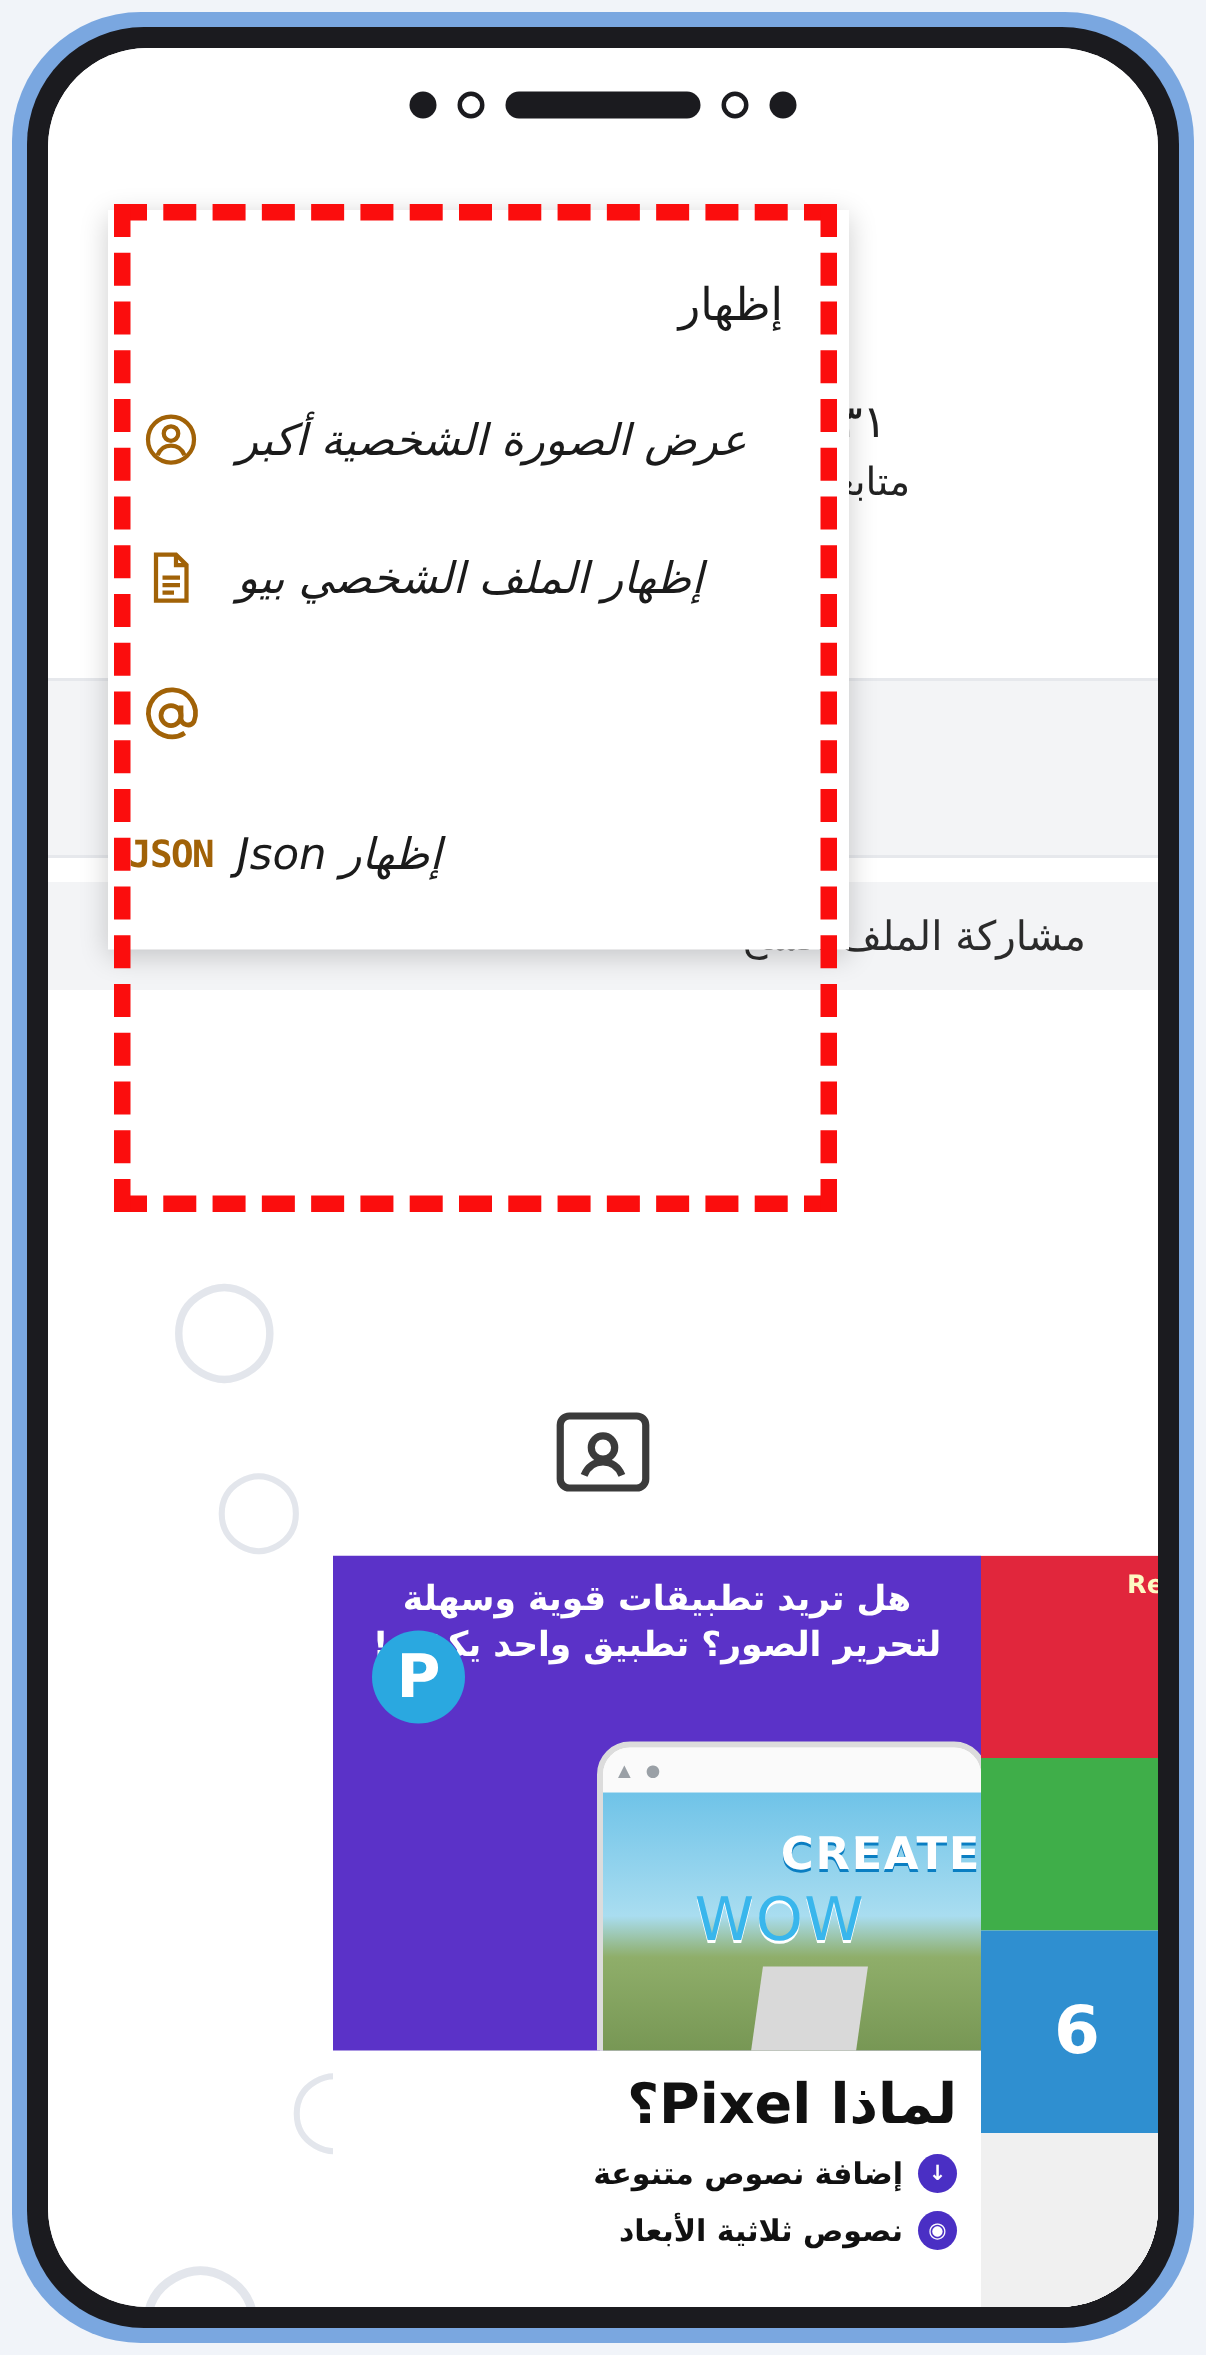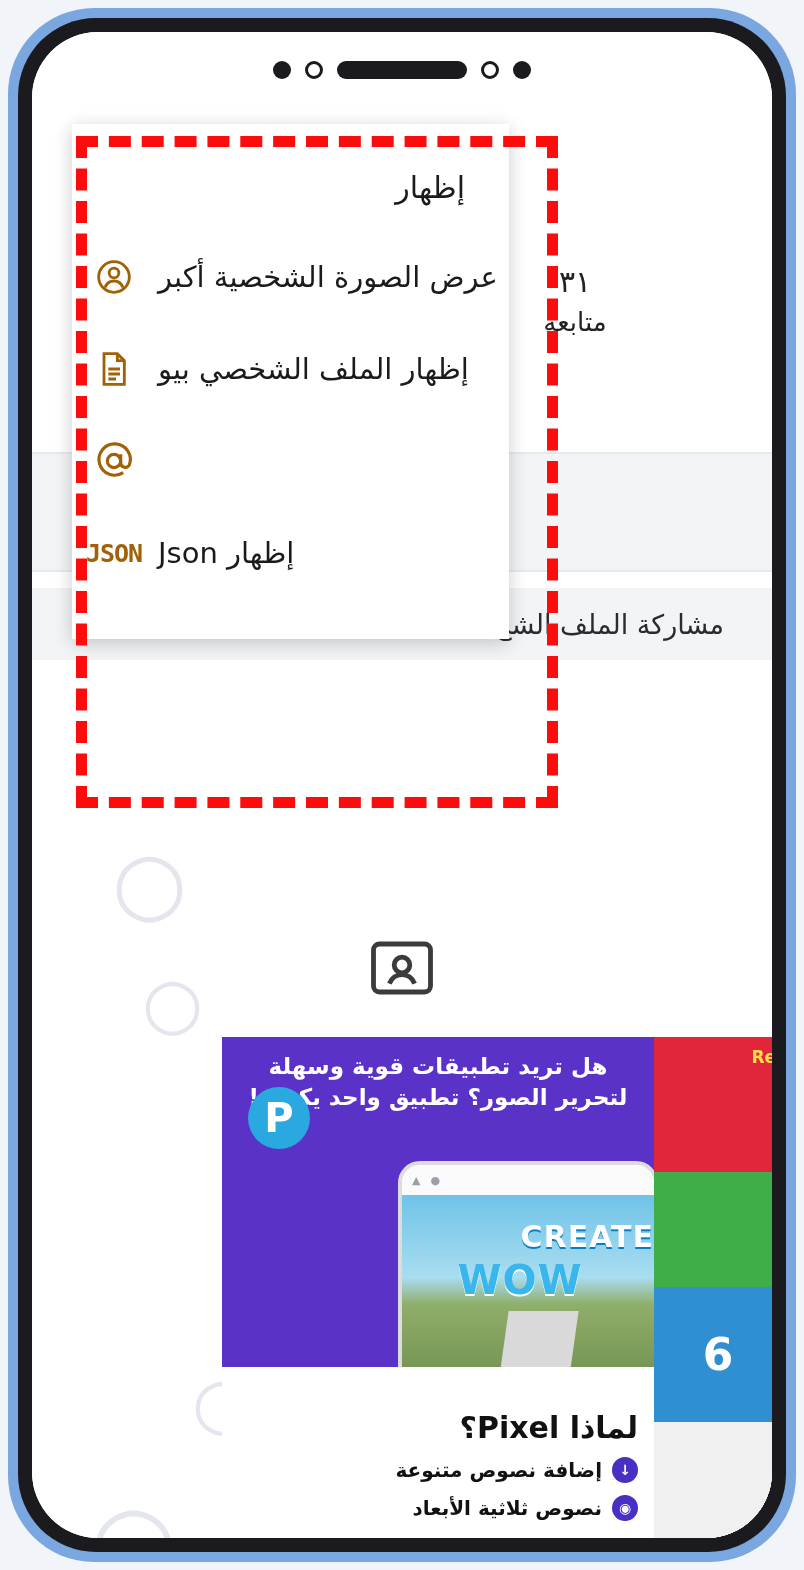--- a/index.html
+++ b/index.html
@@ -224,21 +224,21 @@
     font-weight: 700;
     letter-spacing: 1px;
     text-shadow: 0 2px 0 #0a7ec2;
   }
   .ad-photo .wow {
     position: absolute;
     top: 62px; left: 0; right: 16px;
     text-align: center;
     color: #39b6ec;
     font-size: 40px;
-    font-weight: 700;
+    font-weight: 400;
     letter-spacing: 1px;
     text-shadow: 0 2px 0 #ffffff;
   }
   .p-badge {
     position: absolute;
     left: 26px; top: 50px;
     width: 62px; height: 62px;
     border-radius: 50%;
     background: #2aa8e0;
     color: #fff;
@@ -246,25 +246,24 @@
     font-weight: 700;
     display: flex; align-items: center; justify-content: center;
   }
 
   .ad-why {
     position: relative;
     padding: 14px 16px 0;
     direction: rtl;
   }
   .ad-why-title {
-    font-size: 30px;
+    font-size: 37px;
     font-weight: 700;
     color: #111;
     text-align: right;
-    margin-top: 29px;
   }
   .ad-feature {
     display: flex;
     align-items: center;
     justify-content: flex-start;
     gap: 10px;
     margin-top: 12px;
     font-size: 20px;
     color: #111;
     font-weight: 600;
@@ -285,62 +284,62 @@
     overflow: hidden;
   }
   .strip-cell { width: 100%; position: relative; }
   .strip-1 { height: 26%; background: #e1263c; }
   .strip-2 { height: 22%; background: #3fae49; }
   .strip-3 { height: 26%; background: #2f8fd0; }
   .strip-4 { height: 26%; background: #f0f0f0; }
   .strip-label {
     position: absolute;
     right: 6px; top: 10px;
-    color: #fde047;
+    color: #fef9c3;
     font-size: 17px;
     font-weight: 700;
   }
   .strip-big {
     position: absolute;
     left: 50%; top: 50%;
     transform: translate(-50%,-50%);
     color: #fff;
     font-size: 44px;
     font-weight: 700;
   }
 
   
   .menu {
     position: absolute;
     left: 40px;
-    top: 92px;
-    width: 437px;
-    background: #ffffff;
-    padding: 34px 0 40px;
+    top: 108px;
+    width: 494px;
+    background: #ffffff;
+    padding: 34px 0 18px;
     box-shadow: 0 4px 18px rgba(0,0,0,.20);
     direction: rtl;
   }
   .menu-title {
     font-size: 30px;
     color: #1b1b1b;
     text-align: right;
     padding: 12px 44px 26px 0;
   }
   .menu-item {
     display: flex;
     flex-direction: row;
     align-items: center;
     justify-content: flex-end;
     gap: 22px;
     padding: 24px 34px 24px 20px;
     font-size: 29px;
     color: #1b1b1b;
     white-space: nowrap;
   }
-  .menu-item .mi-label { direction: rtl; }
+  .menu-item .mi-label { direction: rtl; font-style: italic; }
   .menu-icon {
     flex: 0 0 auto;
     width: 44px; height: 44px;
     display: flex; align-items: center; justify-content: center;
     color: #a16207;
   }
   .json-icon {
     font-size: 25px;
     font-weight: 700;
     font-family: "DejaVu Sans Mono", "Liberation Mono", monospace;

